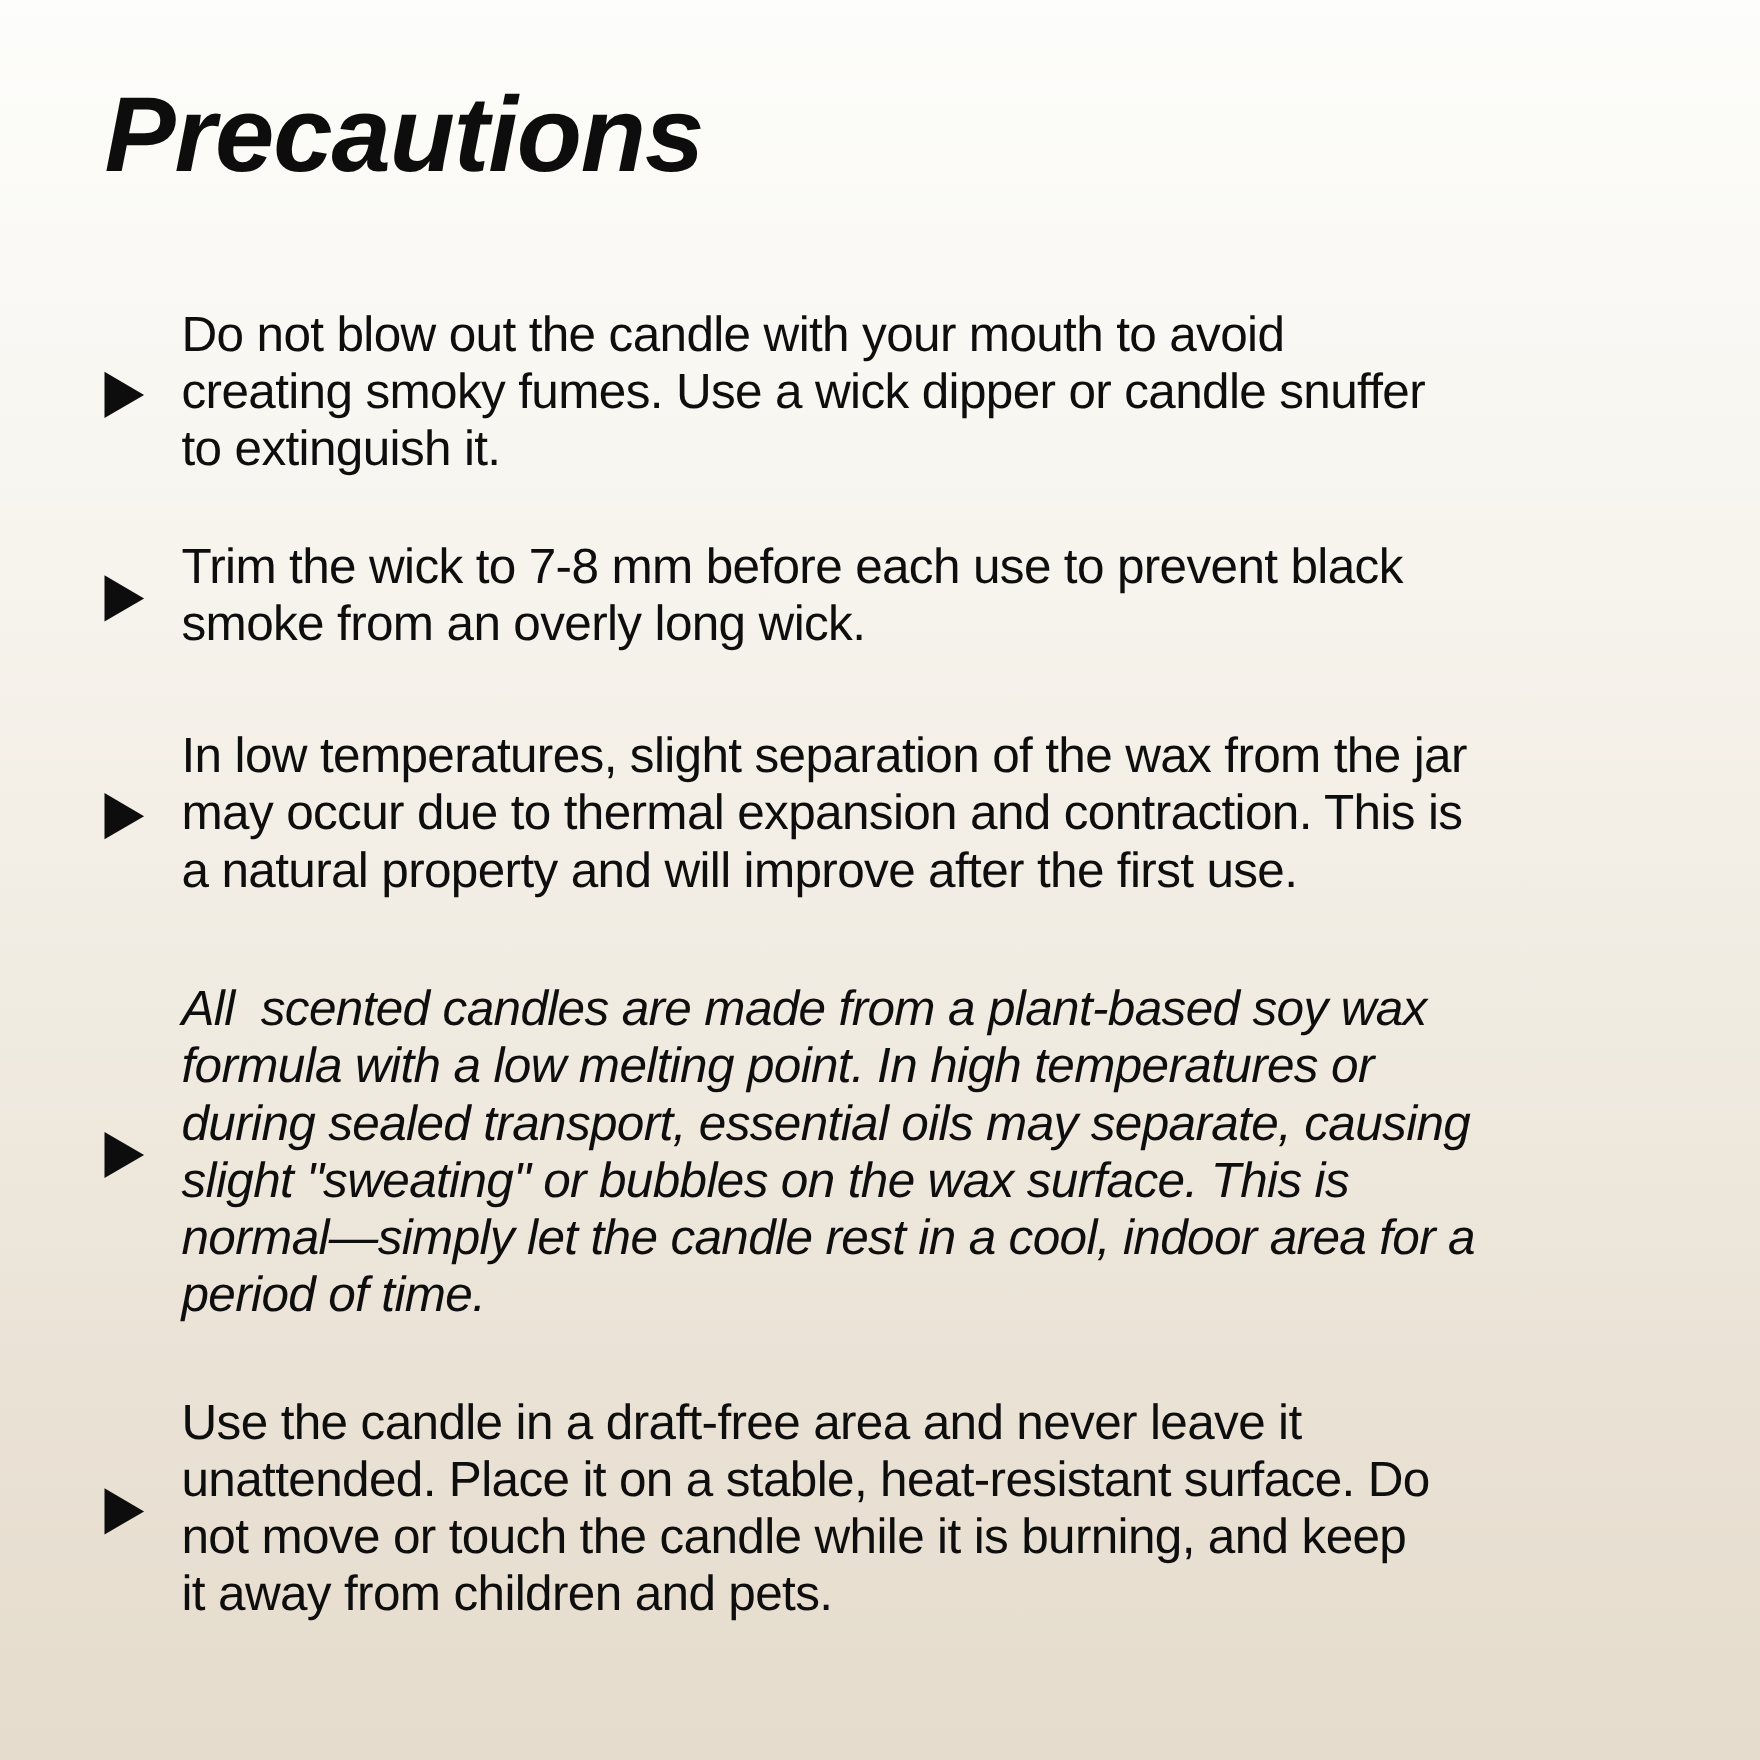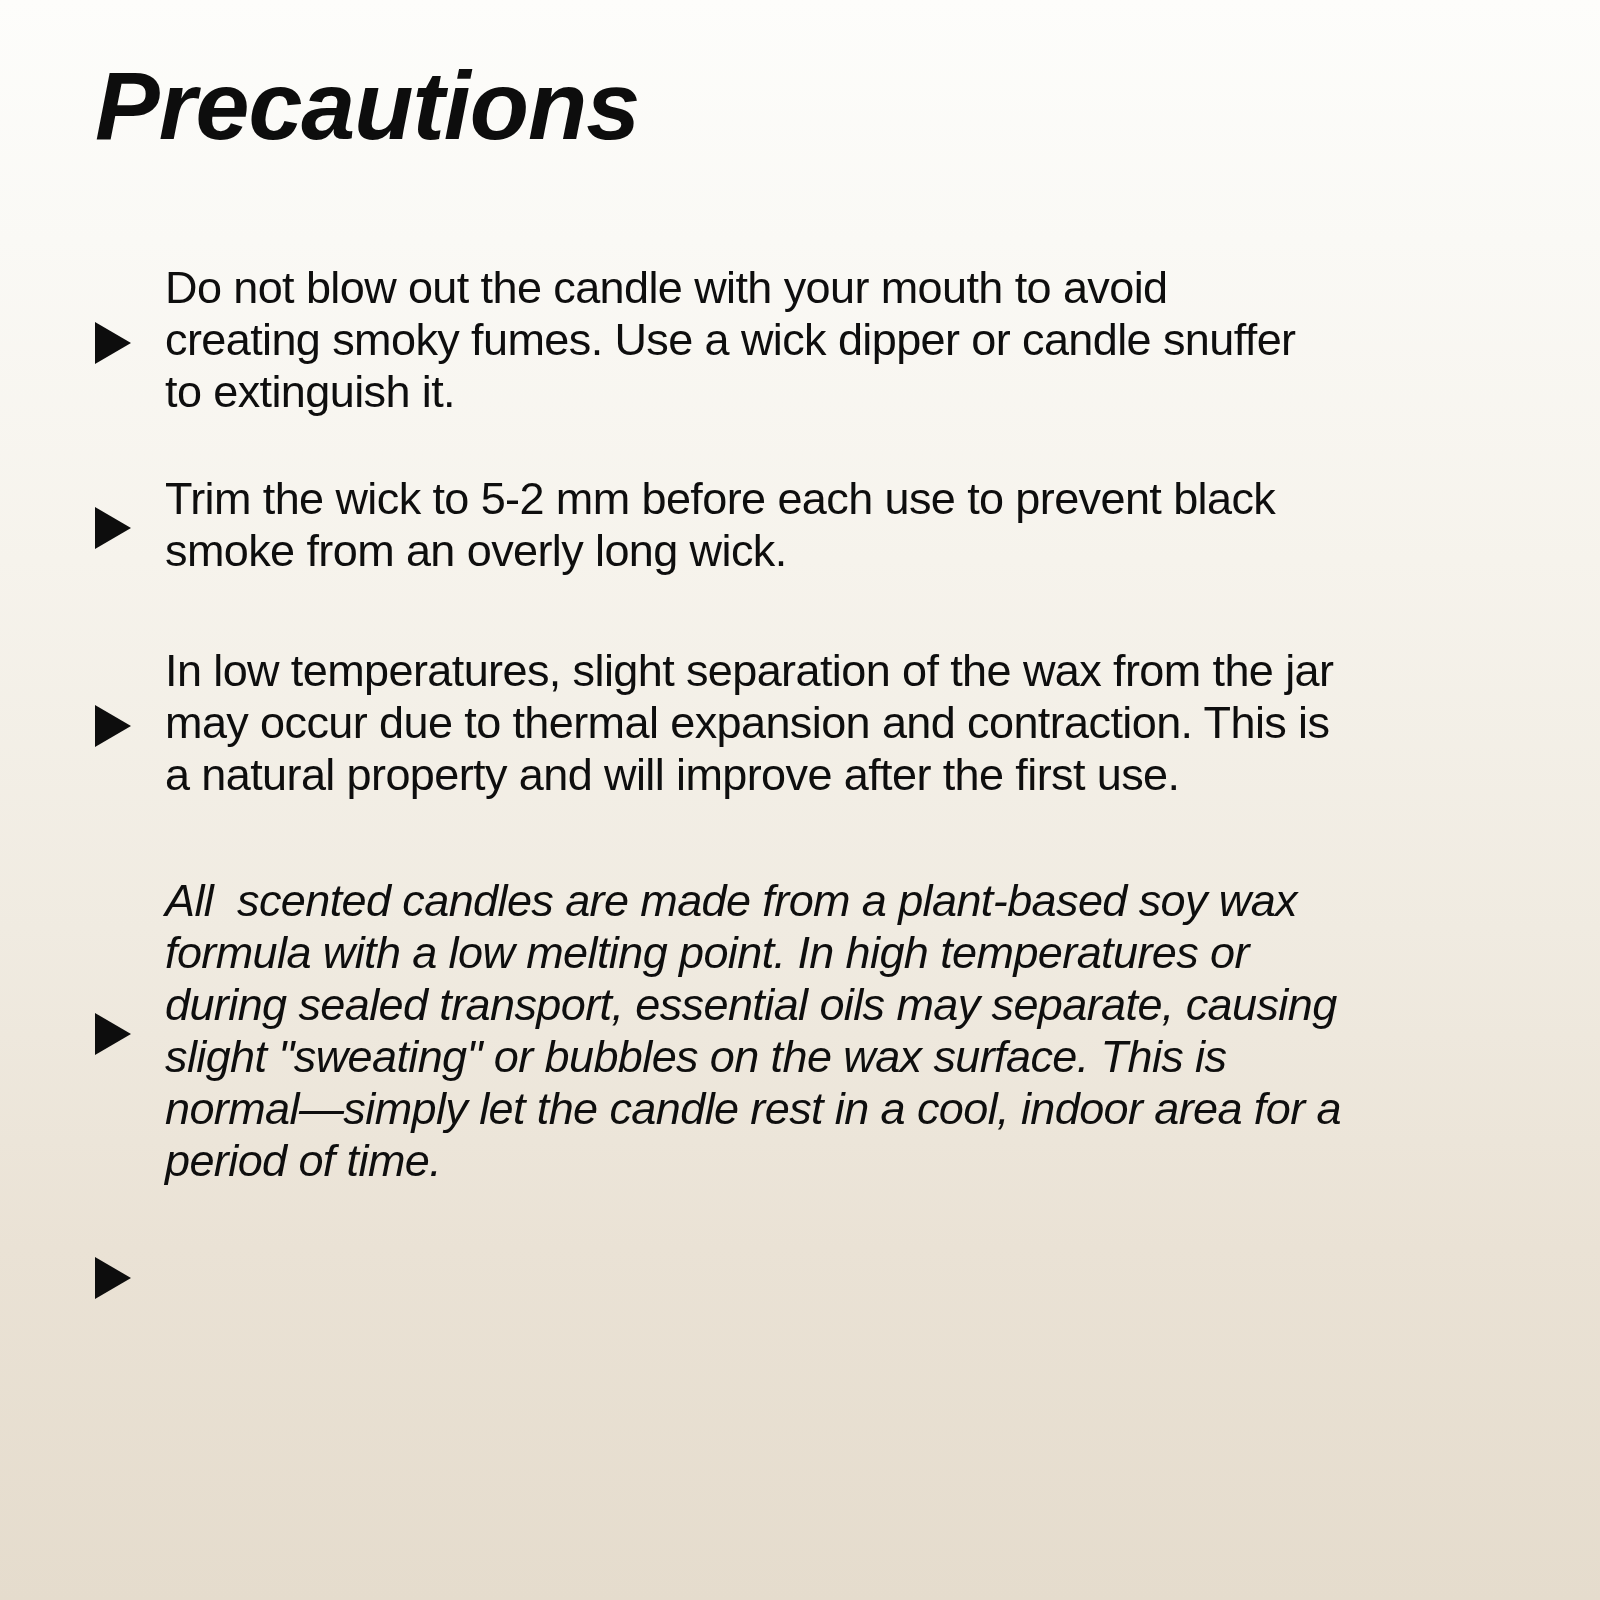--- a/index.html
+++ b/index.html
@@ -17,21 +17,21 @@
       #f0ebe1 58%,
       #eae2d5 78%,
       #e5dccd 100%);
     font-family: "Liberation Sans", sans-serif;
     color: #0e0e0e;
   }
   .page {
     box-sizing: border-box;
     width: 1600px;
     height: 1208px;
-    padding: 52px 60px 0 95px;
+    padding: 68px 60px 0 95px;
   }
   .page-title {
     margin: 0;
     font-style: italic;
     font-weight: 600;
     font-size: 97px;
     line-height: 107px;
     letter-spacing: -1px;
     color: #0d0d0d;
   }
@@ -80,21 +80,21 @@
       </div>
       <div class="bullet-text">Do not blow out the candle with your mouth to avoid
 creating smoky fumes. Use a wick dipper or candle snuffer
 to extinguish it.</div>
     </div>
 
     <div class="bullet-item gap-b">
       <div class="bullet-marker-col">
         <div class="triangle"></div>
       </div>
-      <div class="bullet-text">Trim the wick to 5-2 mm before each use to prevent black
+      <div class="bullet-text">Trim the wick to 7-8 mm before each use to prevent black
 smoke from an overly long wick.</div>
     </div>
 
     <div class="bullet-item gap-c">
       <div class="bullet-marker-col">
         <div class="triangle"></div>
       </div>
       <div class="bullet-text">In low temperatures, slight separation of the wax from the jar
 may occur due to thermal expansion and contraction. This is
 a natural property and will improve after the first use.</div>
@@ -109,16 +109,20 @@
 during sealed transport, essential oils may separate, causing
 slight "sweating" or bubbles on the wax surface. This is
 normal—simply let the candle rest in a cool, indoor area for a
 period of time.</div>
     </div>
 
     <div class="bullet-item">
       <div class="bullet-marker-col">
         <div class="triangle"></div>
       </div>
+      <div class="bullet-text">Use the candle in a draft-free area and never leave it
+unattended. Place it on a stable, heat-resistant surface. Do
+not move or touch the candle while it is burning, and keep
+it away from children and pets.</div>
     </div>
 
   </div>
 </div>
 
 </body></html>

